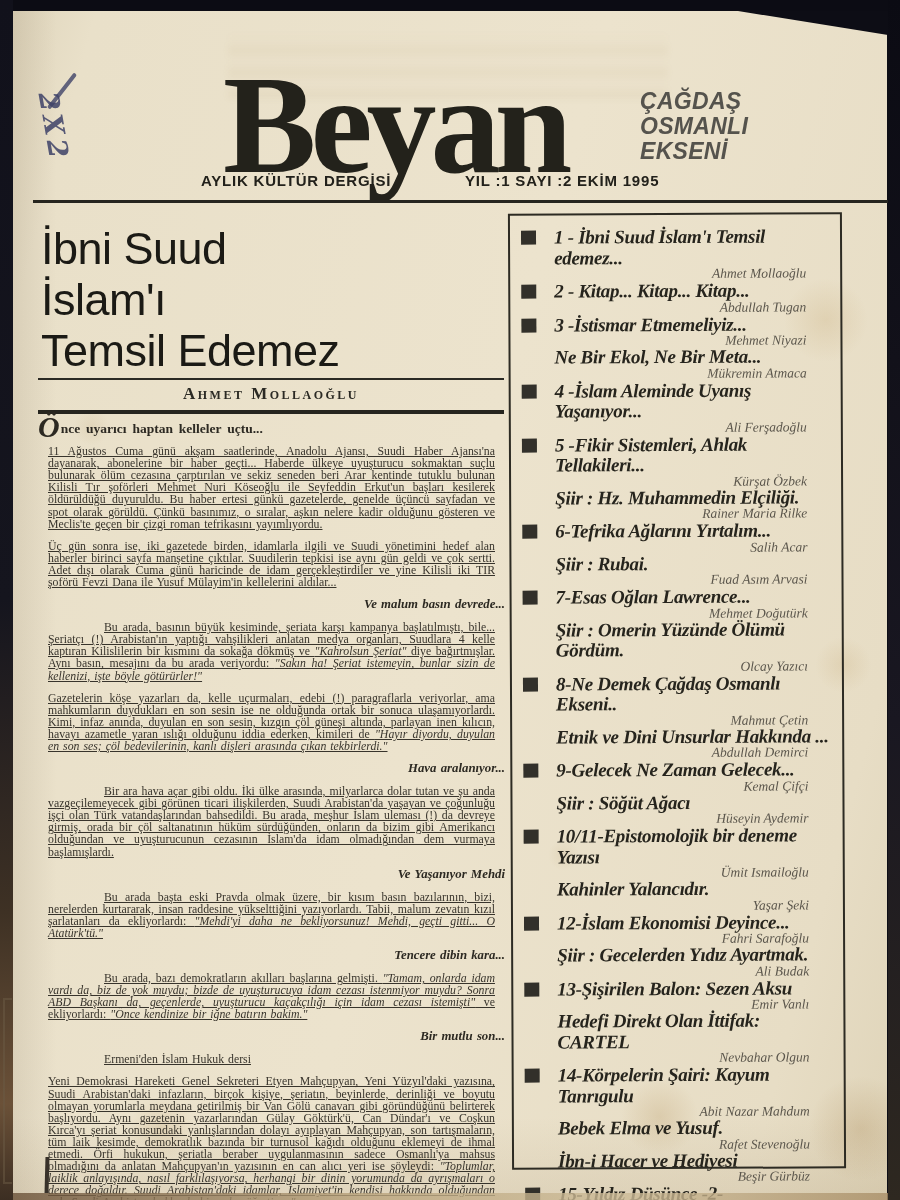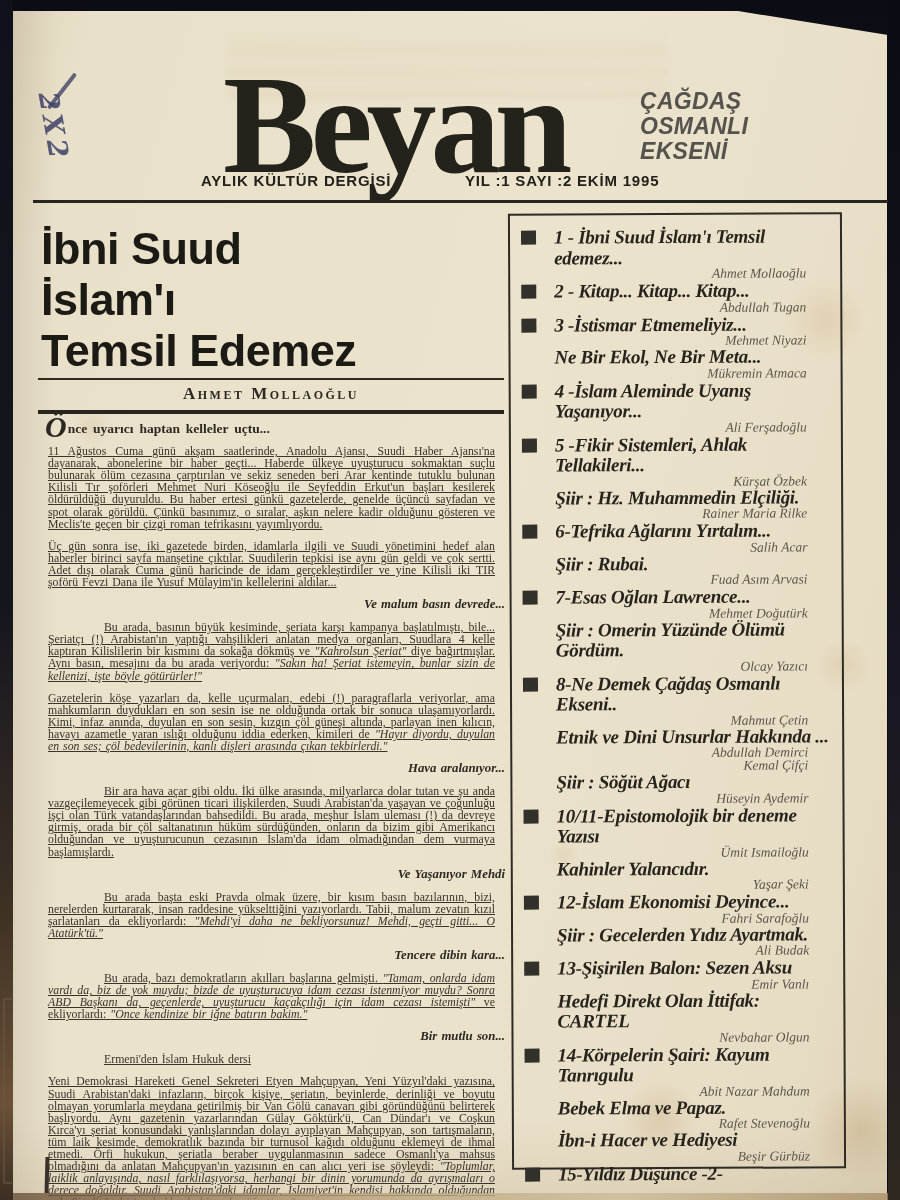--- a/index.html
+++ b/index.html
@@ -54,31 +54,31 @@
   .tagline span { display:block; }
   .sub-left { position:absolute; left:188px; top:161px; font-family:Liberation Sans, sans-serif;
     font-weight:bold; font-size:15px; letter-spacing:.8px; color:#22211b; }
   .sub-right { position:absolute; left:452px; top:161px; font-family:"Liberation Sans", sans-serif;
     font-weight:bold; font-size:15px; letter-spacing:.8px; color:#22211b; }
   .rule-top { position:absolute; left:20px; top:189px; width:862px; height:3px; background:#26251f;
     box-shadow:0 3.5px 0 -1.5px rgba(38,37,31,.5); }
 
   
   .headline { position:absolute; left:28px; top:212px; font-family:"Liberation Sans", sans-serif;
-    font-weight:bold; font-size:45px; line-height:51px; letter-spacing:-.5px; color:#1b1a15; }
+    font-weight:normal; font-size:45px; line-height:51px; letter-spacing:-.5px; color:#1b1a15; }
   .headline span { display:block; }
   .rule-thin  { position:absolute; left:25px; top:367px; width:466px; height:2px; background:#2b2a24; }
   .byline { position:absolute; left:25px; top:373px; width:466px; text-align:center;
     font-variant:small-caps; font-weight:600; font-size:17px; letter-spacing:2.5px; color:#2b2a24; }
   .rule-thick { position:absolute; left:25px; top:399px; width:466px; height:3.5px; background:#26251f; }
 
   
   #article-body { position:absolute; left:25px; top:410px; width:467px;
     font-size:11.8px; line-height:12.1px; text-align:justify; color:#38342c; word-spacing:1px; }
-  .lead-line { margin-bottom:2px; white-space:nowrap;margin-left:7px; }
+  .lead-line { margin-bottom:2px; white-space:nowrap; }
   .dropcap { font-size:30px; font-weight:bold; font-style:italic; line-height:12px;
     vertical-align:-4px; letter-spacing:1px; color:#2c2922; }
   .lead-rest { font-size:13.5px; font-weight:600; word-spacing:2.5px; color:#2c2922; }
   .sec-h { font-weight:bold; font-style:italic; font-size:12.8px; line-height:13px;
     margin:5px 0 1px; color:#2c2922; text-align:right; }
   p.bp { margin:10px;text-decoration:underline; }
   p.indent { text-indent:56px; }
   .it { font-style:italic; }
 
   
@@ -176,20 +176,21 @@
             <div class="toc-title cont">Şiir : Omerin Yüzünde Ölümü Gördüm.</div>
             <div class="toc-author">Olcay Yazıcı</div>
           </div>
           <div class="toc-entry">
             <div class="toc-title"><span class="sq"></span>8-Ne Demek Çağdaş Osmanlı Ekseni..</div>
             <div class="toc-author">Mahmut Çetin</div>
             <div class="toc-title cont">Etnik ve Dini Unsurlar Hakkında ...</div>
             <div class="toc-author">Abdullah Demirci</div>
           </div>
           <div class="toc-entry">
+            <div class="toc-title"><span class="sq"></span>9-Gelecek Ne Zaman Gelecek...</div>
             <div class="toc-author">Kemal Çifçi</div>
             <div class="toc-title cont">Şiir : Söğüt Ağacı</div>
             <div class="toc-author">Hüseyin Aydemir</div>
           </div>
           <div class="toc-entry">
             <div class="toc-title"><span class="sq"></span>10/11-Epistomolojik bir deneme Yazısı</div>
             <div class="toc-author">Ümit Ismailoğlu</div>
             <div class="toc-title cont">Kahinler Yalancıdır.</div>
             <div class="toc-author">Yaşar Şeki</div>
           </div>
@@ -201,21 +202,21 @@
           </div>
           <div class="toc-entry">
             <div class="toc-title"><span class="sq"></span>13-Şişirilen Balon: Sezen Aksu</div>
             <div class="toc-author">Emir Vanlı</div>
             <div class="toc-title cont">Hedefi Direkt Olan İttifak: CARTEL</div>
             <div class="toc-author">Nevbahar Olgun</div>
           </div>
           <div class="toc-entry">
             <div class="toc-title"><span class="sq"></span>14-Körpelerin Şairi: Kayum Tanrıgulu</div>
             <div class="toc-author">Abit Nazar Mahdum</div>
-            <div class="toc-title cont">Bebek Elma ve Papaz.</div>
+            <div class="toc-title cont">Bebek Elma ve Yusuf.</div>
             <div class="toc-author">Rafet Stevenoğlu</div>
             <div class="toc-title cont">İbn-i Hacer ve Hediyesi</div>
             <div class="toc-author">Beşir Gürbüz</div>
           </div>
           <div class="toc-entry">
             <div class="toc-title"><span class="sq"></span>15-Yıldız Düşünce -2-</div>
           </div>
         </div>
 
     </aside>

